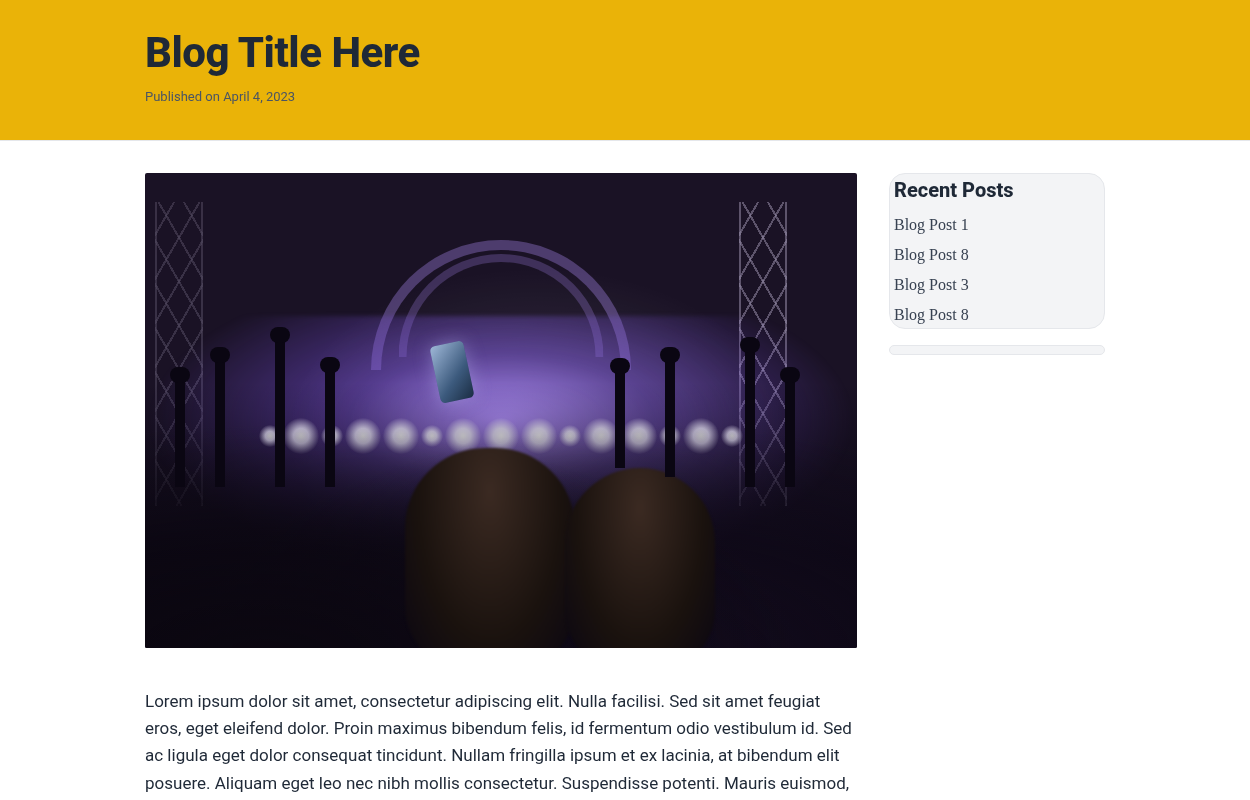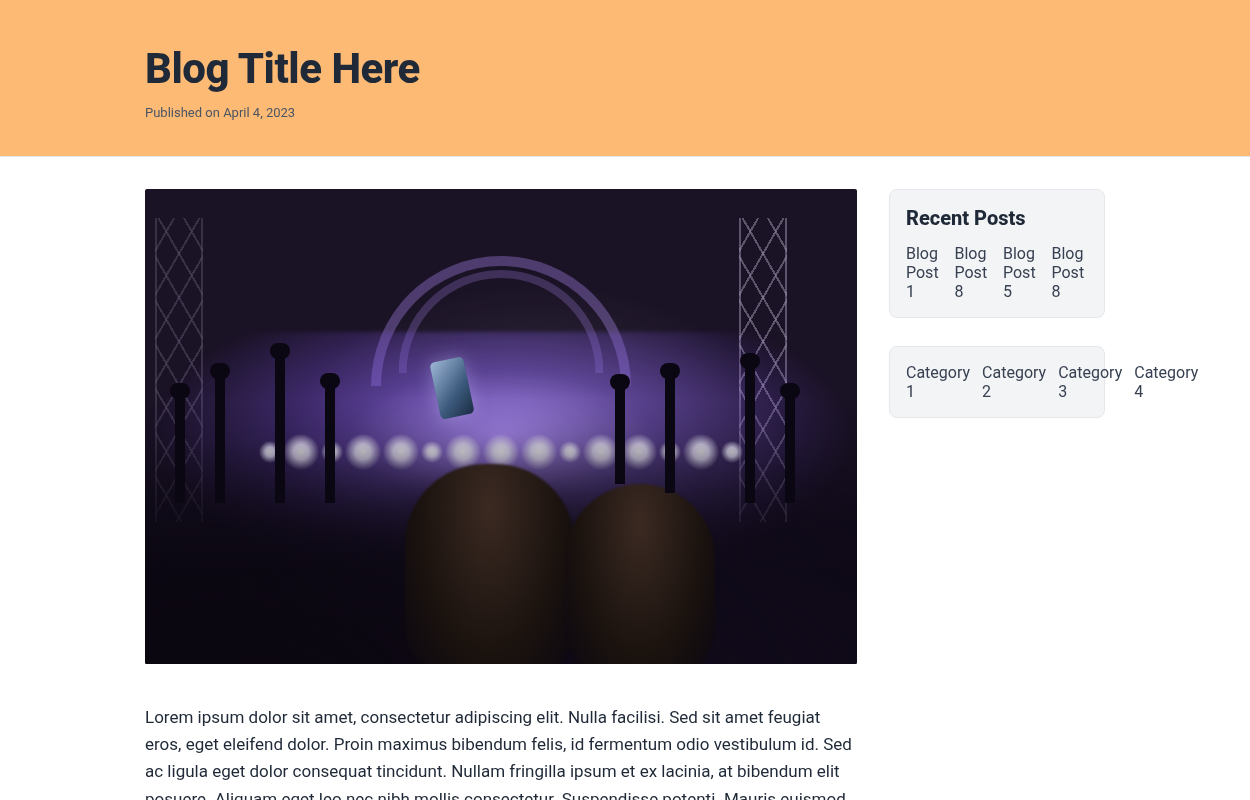--- a/index.html
+++ b/index.html
@@ -3,23 +3,23 @@
 <meta charset="utf-8">
 <style>
   * { box-sizing: border-box; margin: 0; padding: 0; }
   body {
     font-family: -apple-system, BlinkMacSystemFont, "Segoe UI", Roboto, "Helvetica Neue", Arial, sans-serif;
     color: #1f2937;
     background: #ffffff;
     width: 1250px;
   }
   .header-band {
-    background: #fdba74;
+    background: #eab308;
     border-bottom: 1px solid #e5e7eb;
-    padding: 44px 0 36px 0;
+    padding: 28px 0 36px 0;
   }
   .container {
     max-width: 960px;
     margin: 0 auto;
   }
   .blog-title {
     font-size: 42px;
     font-weight: 800;
     color: #1f2937;
     letter-spacing: -0.5px;
@@ -148,35 +148,36 @@
     color: #1f2937;
   }
 
   .sidebar {
     width: 216px;
     flex-shrink: 0;
   }
   .side-card {
     background: #f3f4f6;
     border: 1px solid #e5e7eb;
-    border-radius: 8px;
-    padding: 16px;
-    margin-bottom: 28px;
+    border-radius: 16px;
+    padding: 4px;
+    margin-bottom: 16px;
   }
   .side-title {
     font-size: 20px;
     font-weight: 800;
     margin-bottom: 14px;
     color: #1f2937;
   }
   .side-list {
     list-style: none;
     display: flex;
-    flex-direction: row;
+    flex-direction: column;
     gap: 12px;
+    font-family: Liberation Serif, serif;
   }
   .side-list li a {
     font-size: 16px;
     color: #374151;
     text-decoration: none;
     cursor: pointer;
   }
 </style>
 </head>
 <body>
@@ -231,28 +232,22 @@
 
     <p class="body-text">Lorem ipsum dolor sit amet, consectetur adipiscing elit. Nulla facilisi. Sed sit amet feugiat eros, eget eleifend dolor. Proin maximus bibendum felis, id fermentum odio vestibulum id. Sed ac ligula eget dolor consequat tincidunt. Nullam fringilla ipsum et ex lacinia, at bibendum elit posuere. Aliquam eget leo nec nibh mollis consectetur. Suspendisse potenti. Mauris euismod, magna sit amet aliquam dapibus, ex sapien porta</p>
   </main>
 
   <aside class="sidebar">
     <section class="side-card">
       <h2 class="side-title">Recent Posts</h2>
       <ul class="side-list">
         <li><a href="#">Blog Post 1</a></li>
         <li><a href="#">Blog Post 8</a></li>
-        <li><a href="#">Blog Post 5</a></li>
+        <li><a href="#">Blog Post 3</a></li>
         <li><a href="#">Blog Post 8</a></li>
       </ul>
     </section>
 
     <section class="side-card">
-      <ul class="side-list">
-        <li><a href="#">Category 1</a></li>
-        <li><a href="#">Category 2</a></li>
-        <li><a href="#">Category 3</a></li>
-        <li><a href="#">Category 4</a></li>
-      </ul>
     </section>
   </aside>
 
 </div>
 
 </body></html>

